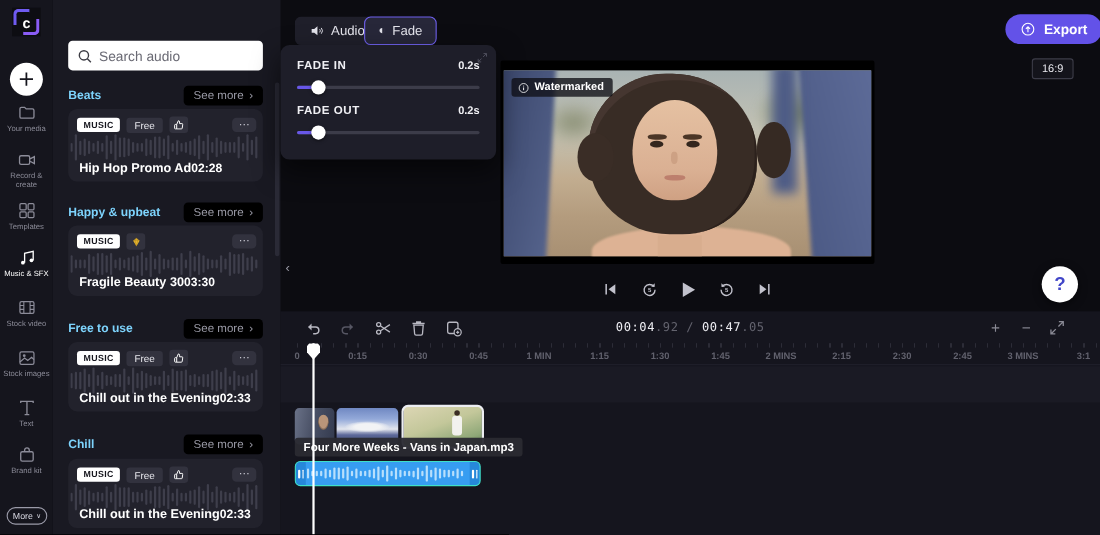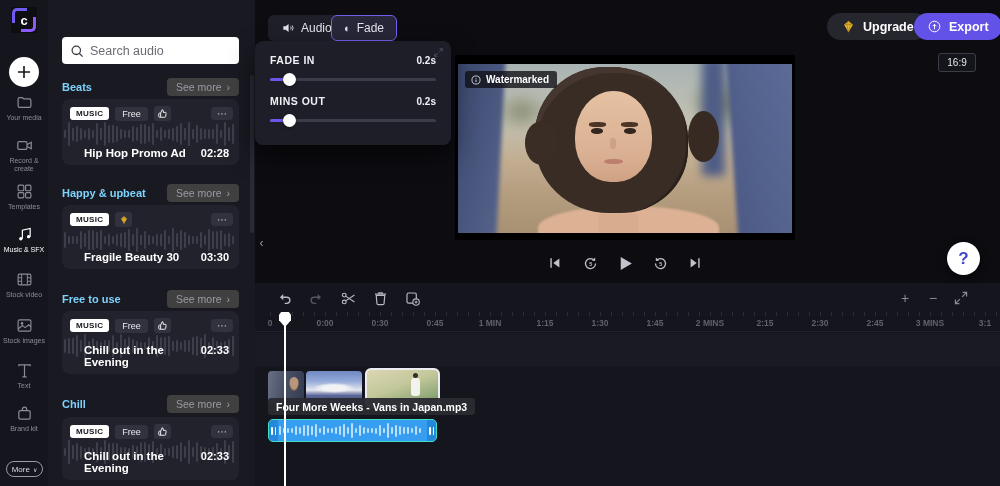--- a/index.html
+++ b/index.html
@@ -23,29 +23,29 @@
   
   .panel{position:absolute;left:48px;top:0;width:207px;height:486px;background:#191922;z-index:3}
   .tabs{position:absolute;left:14px;top:12px;display:flex;gap:4px}
   .tab{height:21px;border:none;border-radius:4px;font-size:11px;display:flex;align-items:center;justify-content:center;padding:0 14px;background:#20202b;color:#8f8f9b}
   .tab.active{background:#5b4de9;color:#fff}
   .search{position:absolute;left:14px;top:37px;width:177px;height:27px;background:#fff;border-radius:4px;display:flex;align-items:center;padding:0 8px;gap:6px}
   .search input{border:none;outline:none;flex:1;font-size:12.5px;color:#0f172a;background:transparent;min-width:0}
   .search input::placeholder{color:#6a6a74}
   .sec-h{position:absolute;left:14px;width:177px;display:flex;justify-content:space-between;align-items:center}
   .sec-title{font-size:11px;font-weight:bold;color:#7dd3fc}
-  .see-more{background:#404040;border:none;color:#9a9aa6;font-size:10.5px;border-radius:4px;padding:3px 9px;display:flex;gap:5px;align-items:flex-end}
+  .see-more{background:#000000;border:none;color:#9a9aa6;font-size:10.5px;border-radius:4px;padding:3px 9px;display:flex;gap:5px;align-items:flex-end}
   .card{position:absolute;left:14px;width:177px;background:#22222c;border-radius:8px;overflow:hidden}
   .card .wave{position:absolute;left:2px;right:2px;top:22px;height:26px;color:#3e3e4b}
   .badges{position:absolute;left:8px;right:6px;top:7px;display:flex;align-items:center;gap:6px;z-index:2}
   .b-music{background:#fff;color:#15151d;font-size:8px;font-weight:bold;padding:2px 6px;border-radius:3px;letter-spacing:.3px}
   .b-free{background:#32323e;color:#e8e8ee;font-size:9px;padding:2px 7px;border-radius:3px}
   .b-ic{width:17px;height:15px;background:#32323e;border-radius:3px;display:flex;align-items:center;justify-content:center}
   .b-dots{margin-left:auto;width:22px;height:13px;background:#32323e;border:none;border-radius:4px;color:#c8c8d2;font-size:10px;line-height:0;display:flex;align-items:center;justify-content:center}
-  .card-meta{position:absolute;left:22px;right:10px;bottom:6px;display:flex;justify-content:space-between;z-index:2}
+  .card-meta{position:absolute;left:10px;right:10px;bottom:6px;display:flex;justify-content:flex-start;z-index:2}
   .c-title{font-size:11.5px;font-weight:bold;color:#fff}
   .c-dur{font-size:11px;font-weight:bold;color:#fff}
   .scrollbar{position:absolute;right:1px;top:75px;width:4px;height:158px;background:#2a2a36;border-radius:2px}
   .collapse{position:absolute;left:255px;top:228px;width:13px;height:30px;display:flex;align-items:center;justify-content:center;color:#9a9aa6;font-size:12px;background:transparent;border:none;z-index:5}
 
   
   .stage{position:absolute;left:255px;top:0;right:0;height:283px;background:#0c0c11}
   .ctab{position:absolute;top:15px;height:26px;border-radius:6px;display:flex;align-items:center;gap:6px;padding:0 12px;font-size:12px;background:#1f1f2a;border:1px solid transparent;color:#e2e2ea}
   .ctab-audio{left:13px}
   .ctab-fade{left:76px;background:#272739;border-color:#6f61ee}
@@ -501,27 +501,20 @@
           <path d="M4 9v6h4l5 4V5L8 9H4z" fill="currentColor"></path>
           <path d="M16.5 9.5a4 4 0 0 1 0 5M19 7.5a7 7 0 0 1 0 9" fill="none" stroke="currentColor" stroke-width="1.5"></path>
         </svg>
       <span>Audio</span>
     </button>
     <button class="ctab ctab-fade">
       <span style="font-size:11px">◐</span>
       <span>Fade</span>
     </button>
 
-    <button class="upgrade">
-      <svg width="15" height="15" viewBox="0 0 24 24">
-          <polygon points="12 3 19 9 12 21 5 9" fill="#e8b832"></polygon>
-          <path d="M5 9h14M12 3 9 9l3 12 3-12z" stroke="#a87d18" stroke-width="1.2" fill="none"></path>
-        </svg>
-      <span>Upgrade</span>
-    </button>
     <button class="export">
       <svg width="15" height="15" viewBox="0 0 24 24">
           <circle cx="12" cy="12" r="8.5" fill="none" stroke="#fff" stroke-width="1.6"></circle>
           <path d="M12 16.5v-8m0 0-3 3m3-3 3 3" fill="none" stroke="#fff" stroke-width="1.6"></path>
         </svg>
       <span>Export</span>
     </button>
 
     <div class="fadep">
       <button class="f-pop">
@@ -533,21 +526,21 @@
         <span class="f-label">FADE IN</span>
         <span class="f-val">0.2s</span>
       </div>
       <div class="slider">
         <div class="track">
             <div class="fill"></div>
           </div>
         <div class="knob"></div>
       </div>
       <div class="f-row">
-        <span class="f-label">MINS OUT</span>
+        <span class="f-label">FADE OUT</span>
         <span class="f-val">0.2s</span>
       </div>
       <div class="slider">
         <div class="track">
             <div class="fill"></div>
           </div>
         <div class="knob"></div>
       </div>
     </div>
 
@@ -650,35 +643,38 @@
         </button>
       <button class="tl-btn">
           <svg width="17" height="17" viewBox="0 0 20 20">
             <rect x="3.5" y="3.5" width="11" height="12" rx="2" fill="none" stroke="currentColor" stroke-width="1.4"></rect>
             <circle cx="14.2" cy="14.2" r="3.8" fill="#15151e" stroke="currentColor" stroke-width="1.3"></circle>
             <path d="M14.2 12.6v3.2M12.6 14.2h3.2" stroke="currentColor" stroke-width="1.3"></path>
           </svg>
         </button>
     </div>
 
+    <div class="timecode">
+      <span class="bright">00:04</span><span>.92</span><span> / </span><span class="bright">00:47</span><span>.05</span>
+    </div>
 
     <div class="tl-right">
       <button class="tl-btn txt">+</button>
       <button class="tl-btn txt">−</button>
       <button class="tl-btn">
           <svg width="16" height="16" viewBox="0 0 20 20">
             <path d="M17 8V3h-5M3 12v5h5M17 3l-5.5 5.5M3 17l5.5-5.5" fill="none" stroke="#8a8a95" stroke-width="1.5"></path>
           </svg>
         </button>
     </div>
 
     <div class="ruler">
       <div class="ticks"></div>
       <span class="rlab" style="left:15px">0</span>
-      <span class="rlab" style="left:70px">0:00</span>
+      <span class="rlab" style="left:70px">0:15</span>
       <span class="rlab" style="left:125px">0:30</span>
       <span class="rlab" style="left:180px">0:45</span>
       <span class="rlab" style="left:235px">1 MIN</span>
       <span class="rlab" style="left:290px">1:15</span>
       <span class="rlab" style="left:345px">1:30</span>
       <span class="rlab" style="left:400px">1:45</span>
       <span class="rlab" style="left:455px">2 MINS</span>
       <span class="rlab" style="left:510px">2:15</span>
       <span class="rlab" style="left:565px">2:30</span>
       <span class="rlab" style="left:620px">2:45</span>

